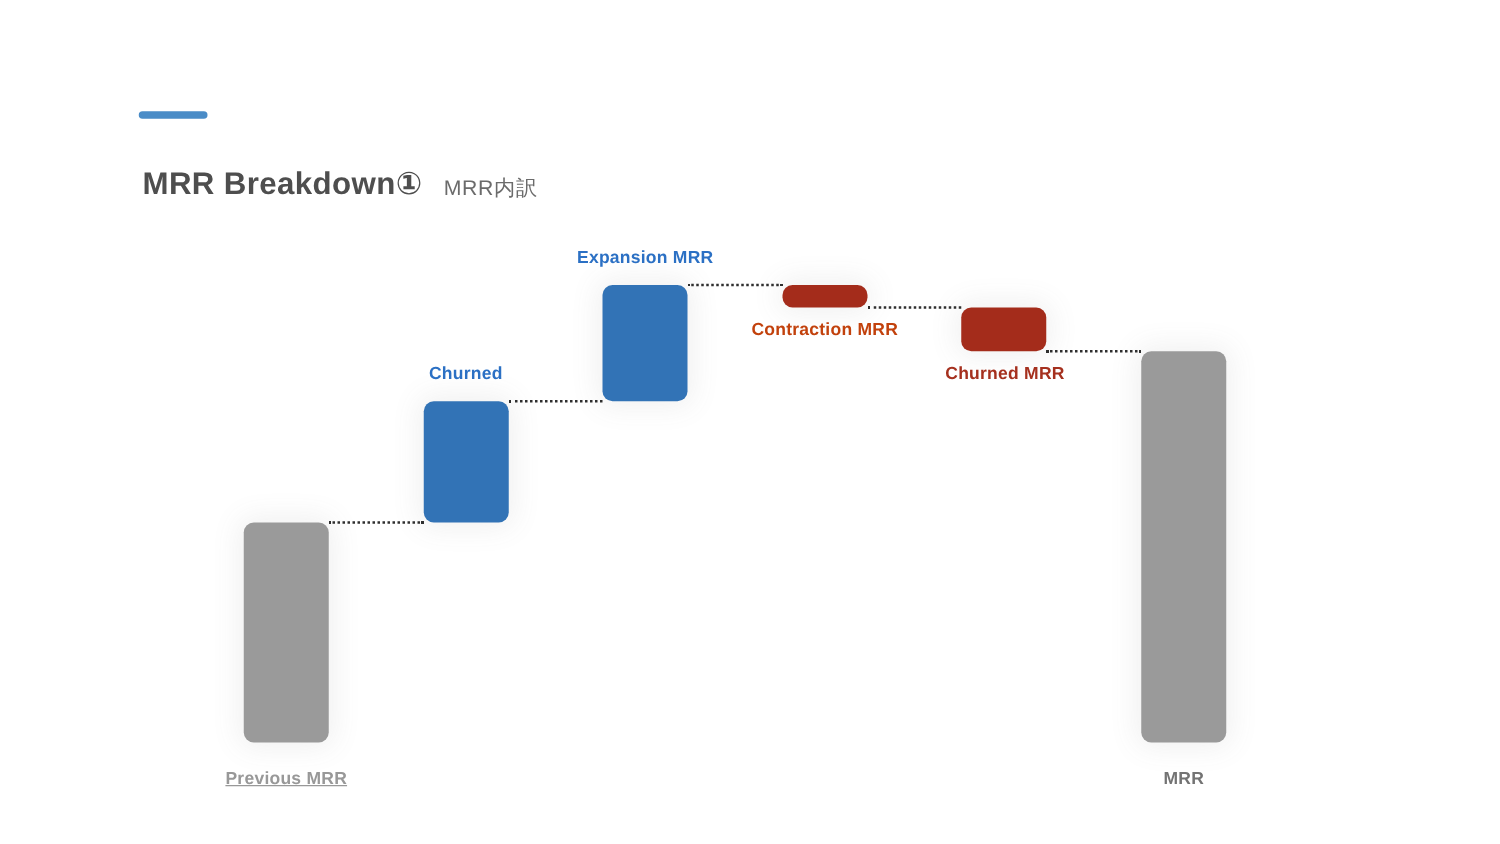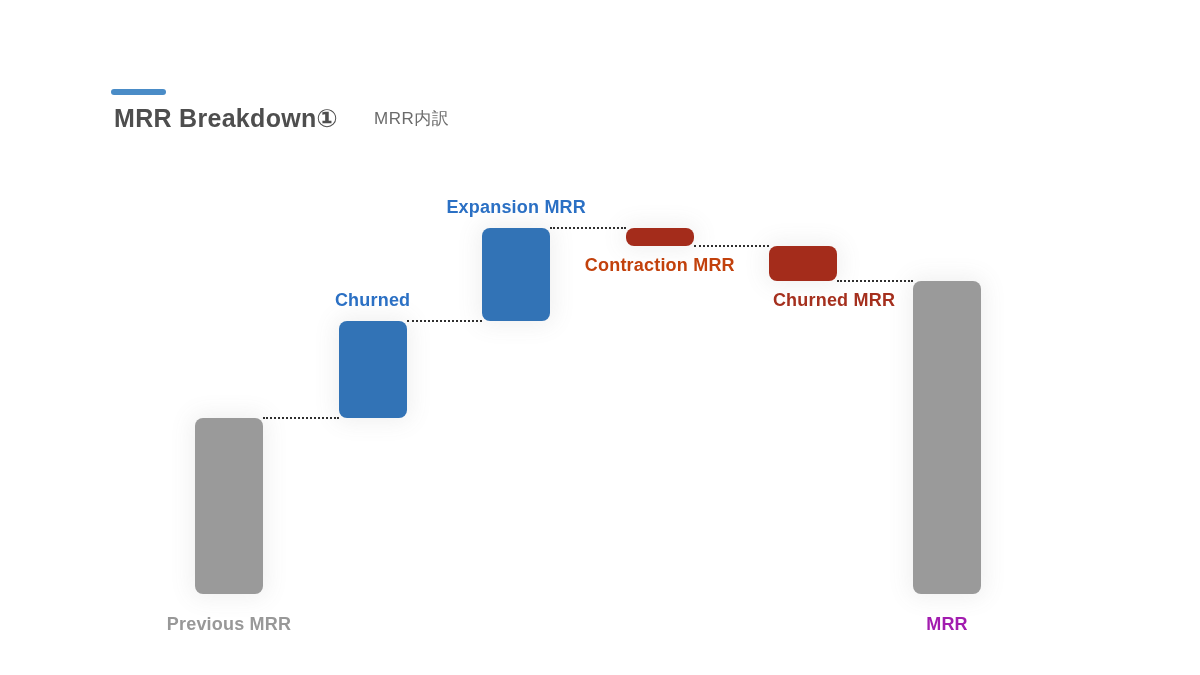--- a/index.html
+++ b/index.html
@@ -19,24 +19,24 @@
     position: absolute;
     left: 111px;
     top: 89px;
     width: 55px;
     height: 6px;
     border-radius: 3px;
   }
   .title-row {
     position: absolute;
     left: 114px;
-    top: 104px;
+    top: 132px;
     display: flex;
-    align-items: center;
-    gap: 36px;
+    align-items: flex-end;
+    gap: 17px;
   }
   .title {
     margin: 0;
     font-size: 25px;
     font-weight: bold;
     letter-spacing: 0.3px;
   }
   .subtitle {
     font-size: 17px;
     letter-spacing: 0.5px;
@@ -50,51 +50,51 @@
   }
   .bar {
     position: absolute;
     border-radius: 8px;
     box-shadow: 0 0 22px 4px rgba(110,110,110,0.10);
   }
   .bar-label {
     position: absolute;
     transform: translateX(-50%);
     white-space: nowrap;
-    font-size: 18px;
+    font-size: 14px;
     font-weight: bold;
     letter-spacing: 0.2px;
   }
   .connector {
     position: absolute;
     height: 0;
     border-top: 2px dotted #2f2f2f;
   }
 </style>
 </head>
 <body>
 
 <div class="slide">
   <div class="accent" style="background: rgb(74, 140, 199);"></div>
   <div class="title-row">
     <h1 class="title" style="color: rgb(78, 78, 78);">MRR Breakdown①</h1>
     <span class="subtitle" style="color: rgb(107, 107, 107);">MRR内訳</span>
   </div>
   <div class="chart" id="chart">
       <div class="bar" style="left: 195px; top: 418px; width: 68px; height: 176px; background: rgb(154, 154, 154);"></div>
-      <div class="bar-label" style="left: 229px; color: rgb(152, 152, 152); top: 614px;">Previous MRR</div>
+      <div class="bar-label" style="left: 229px; color: rgb(152, 152, 152); top: 614px; text-decoration: underline;">Previous MRR</div>
       <div class="bar" style="left: 338.6px; top: 321.2px; width: 68px; height: 96.8px; background: rgb(50, 115, 182);"></div>
       <div class="bar-label" style="left: 372.6px; color: rgb(43, 112, 196); top: 290.2px;">Churned</div>
       <div class="bar" style="left: 482.2px; top: 227.92px; width: 68px; height: 93.28px; background: rgb(50, 115, 182);"></div>
       <div class="bar-label" style="left: 516.2px; color: rgb(43, 112, 196); top: 196.92px;">Expansion MRR</div>
       <div class="bar" style="left: 625.8px; top: 227.92px; width: 68px; height: 17.6px; background: rgb(164, 44, 27);"></div>
       <div class="bar-label" style="left: 659.8px; color: #c2410c; top: 254.52px;">Contraction MRR</div>
       <div class="bar" style="left: 769.4px; top: 245.52px; width: 68px; height: 35.2px; background: rgb(164, 44, 27);"></div>
-      <div class="bar-label" style="left: 834px; color: rgb(165, 48, 30); top: 289.72px;">Churned MRR</div>
+      <div class="bar-label" style="left: 804px; color: rgb(165, 48, 30); top: 289.72px;">Churned MRR</div>
       <div class="bar" style="left: 913px; top: 280.72px; width: 68px; height: 313.28px; background: rgb(154, 154, 154);"></div>
-      <div class="bar-label" style="left: 947px; color: #a21caf; top: 614px;">MRR</div>
+      <div class="bar-label" style="left: 947px; color: #737373; top: 614px;">MRR</div>
       <div class="connector" style="left: 263px; top: 417px; width: 75.6px; border-top-color: rgb(47, 47, 47);"></div>
       <div class="connector" style="left: 406.6px; top: 320.2px; width: 75.6px; border-top-color: rgb(47, 47, 47);"></div>
       <div class="connector" style="left: 550.2px; top: 226.92px; width: 75.6px; border-top-color: rgb(47, 47, 47);"></div>
       <div class="connector" style="left: 693.8px; top: 244.52px; width: 75.6px; border-top-color: rgb(47, 47, 47);"></div>
       <div class="connector" style="left: 837.4px; top: 279.72px; width: 75.6px; border-top-color: rgb(47, 47, 47);"></div>
     </div>
 </div>
 
 </body></html>

